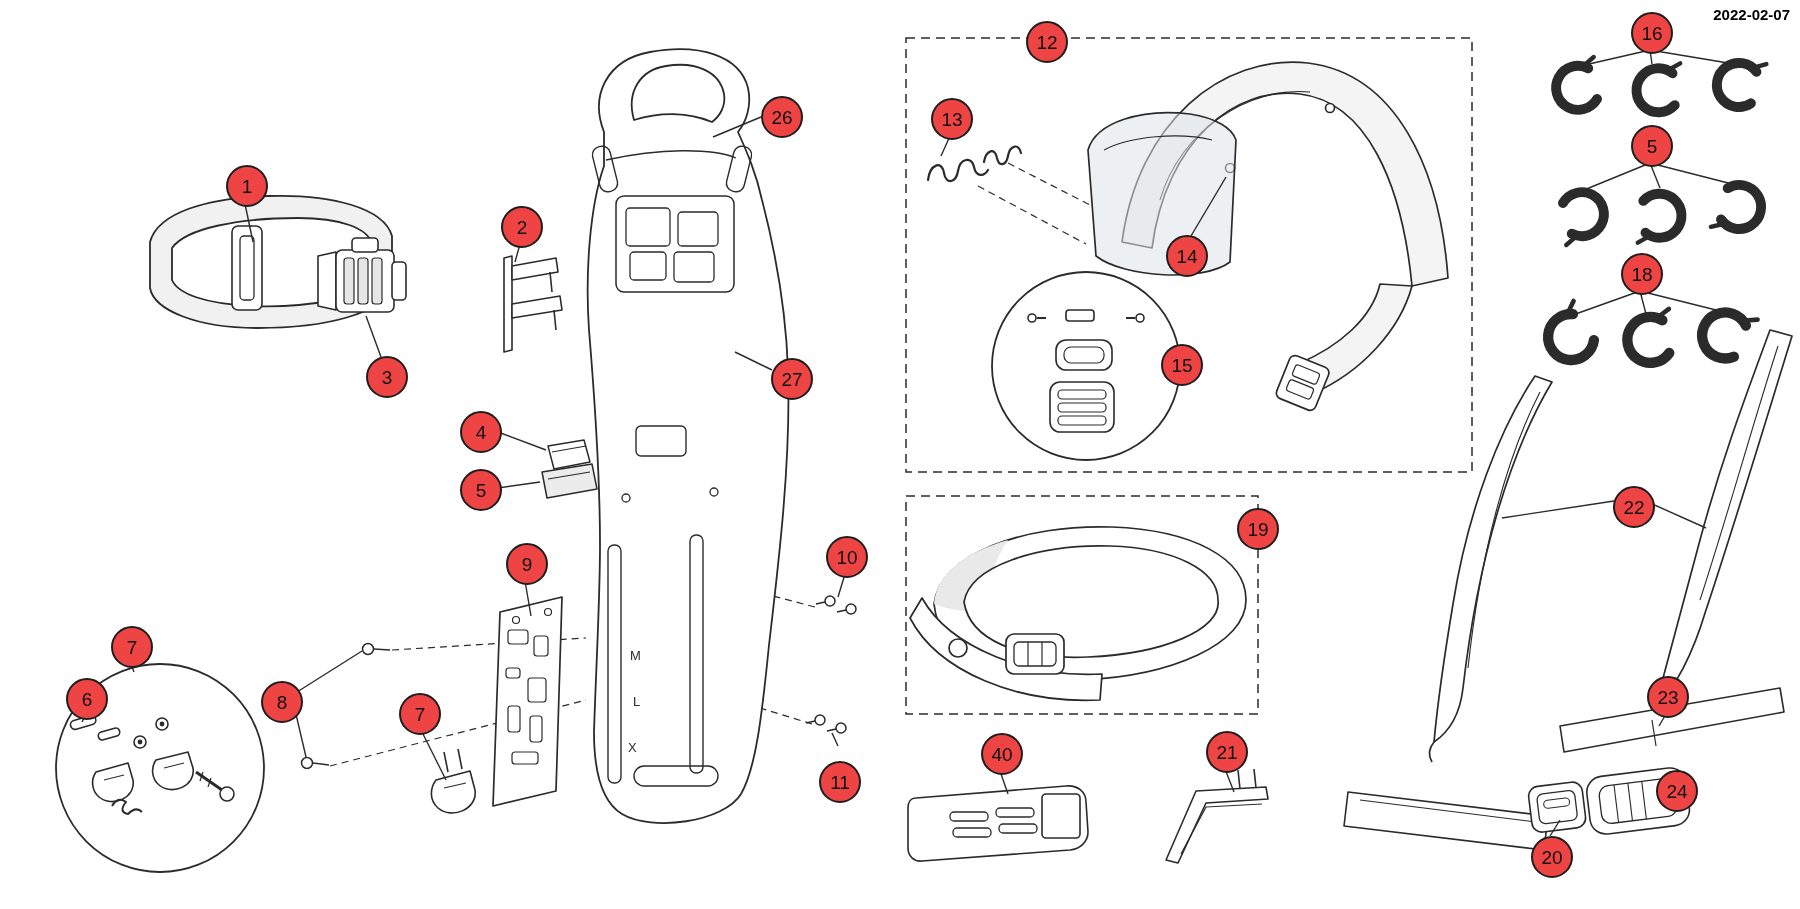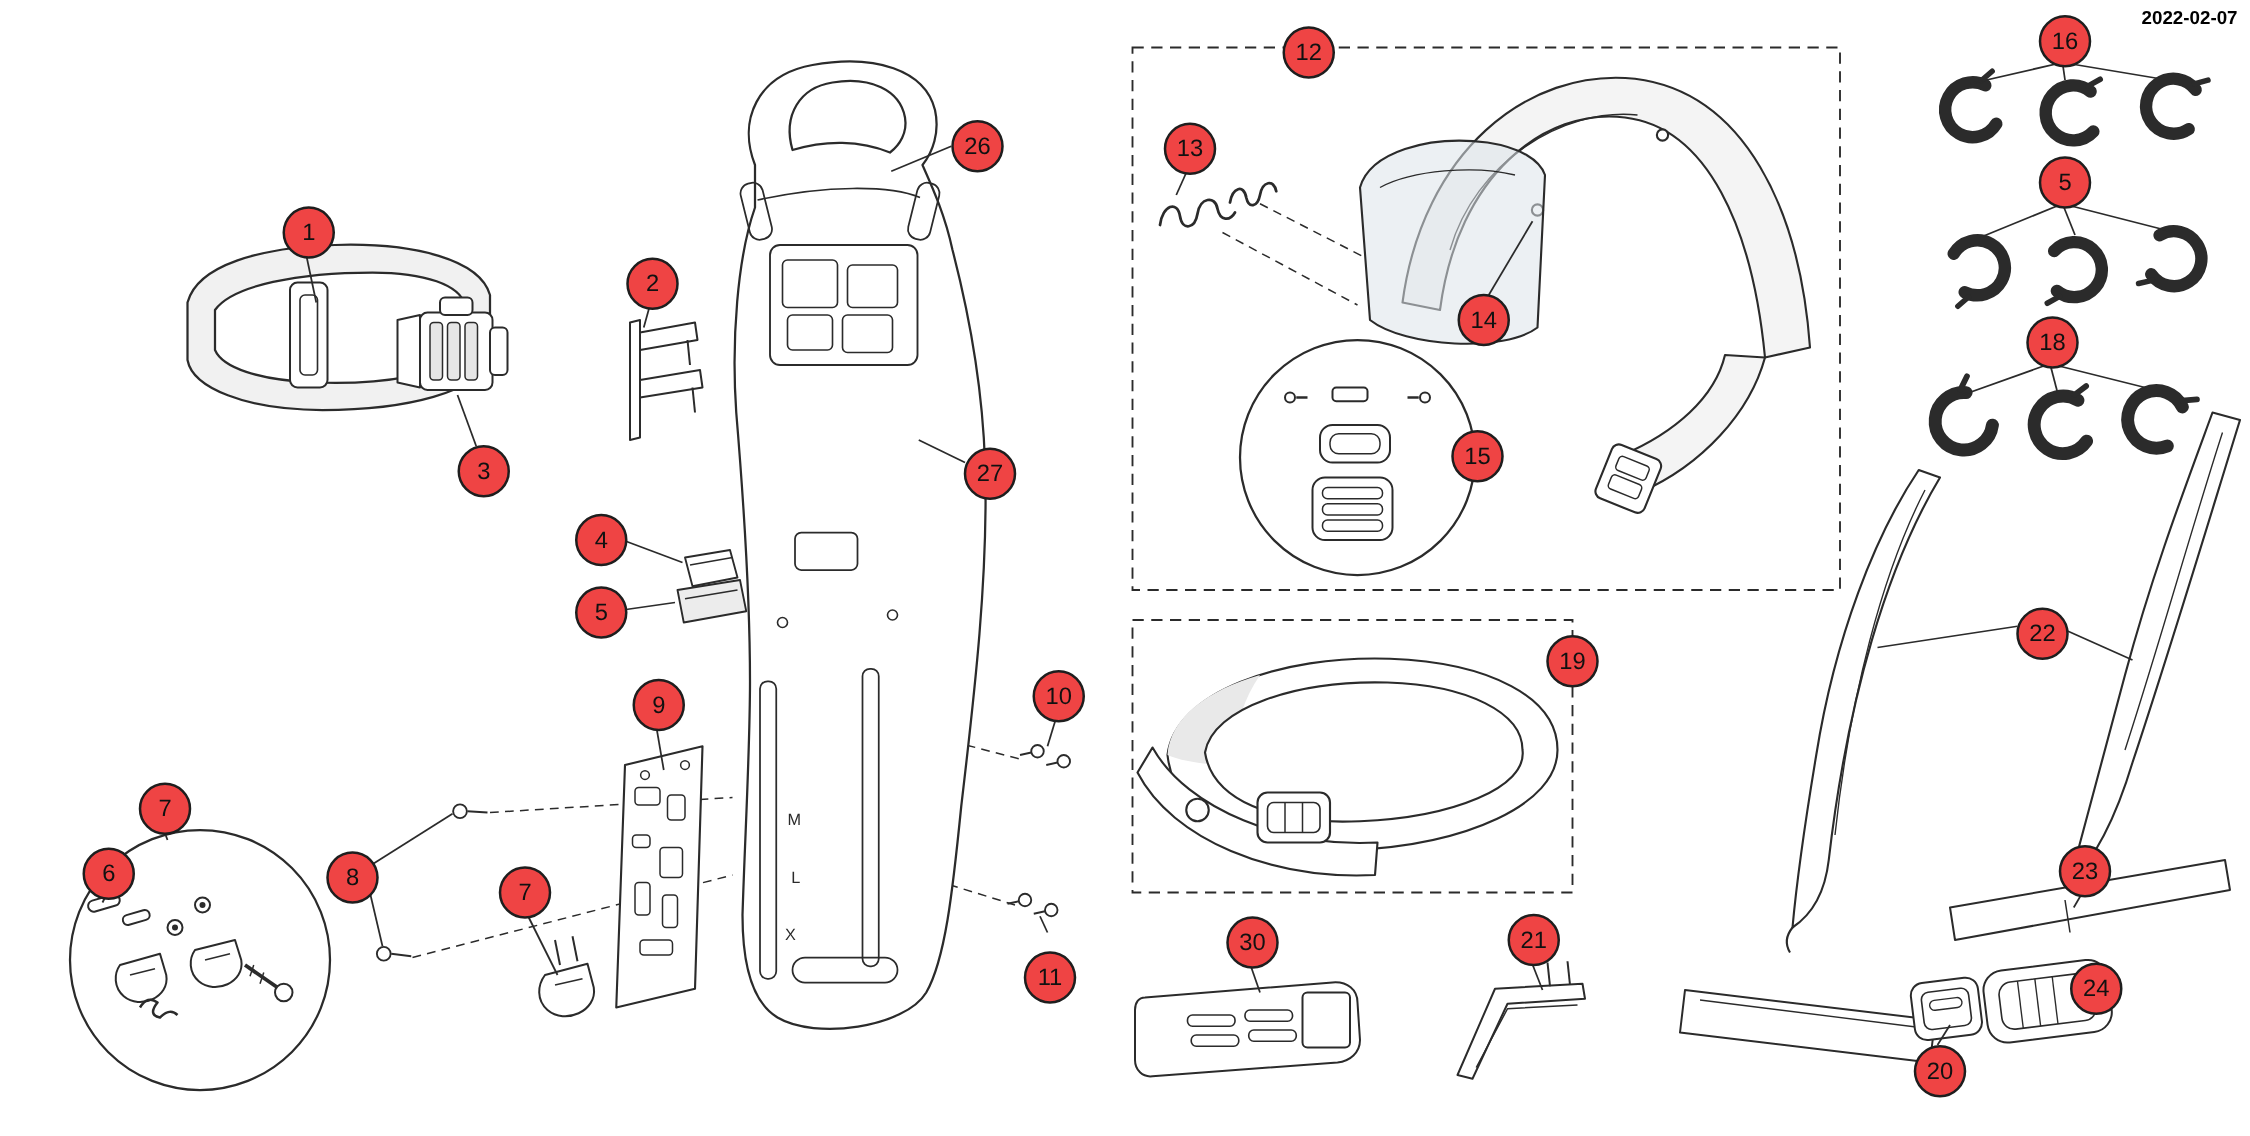--- a/index.html
+++ b/index.html
@@ -332,21 +332,21 @@
       <div class="callout" style="left: 845px; top: 555px;">10</div>
       <div class="callout" style="left: 838px; top: 780px;">11</div>
       <div class="callout" style="left: 1045px; top: 40px;">12</div>
       <div class="callout" style="left: 950px; top: 117px;">13</div>
       <div class="callout" style="left: 1185px; top: 254px;">14</div>
       <div class="callout" style="left: 1180px; top: 363px;">15</div>
       <div class="callout" style="left: 1650px; top: 31px;">16</div>
       <div class="callout" style="left: 1650px; top: 144px;">5</div>
       <div class="callout" style="left: 1640px; top: 272px;">18</div>
       <div class="callout" style="left: 1256px; top: 527px;">19</div>
-      <div class="callout" style="left: 1000px; top: 752px;">30</div>
+      <div class="callout" style="left: 1000px; top: 752px;">40</div>
       <div class="callout" style="left: 1225px; top: 750px; text-align: center;">21</div>
       <div class="callout" style="left: 1632px; top: 505px; text-align: center;">22</div>
       <div class="callout" style="left: 1666px; top: 695px;">23</div>
       <div class="callout" style="left: 1675px; top: 789px;">24</div>
       <div class="callout" style="left: 1550px; top: 855px;">20</div>
       <div class="callout" style="left: 780px; top: 115px;">26</div>
       <div class="callout" style="left: 790px; top: 377px;">27</div>
     </div>
 
   <div class="date">2022-02-07</div>

